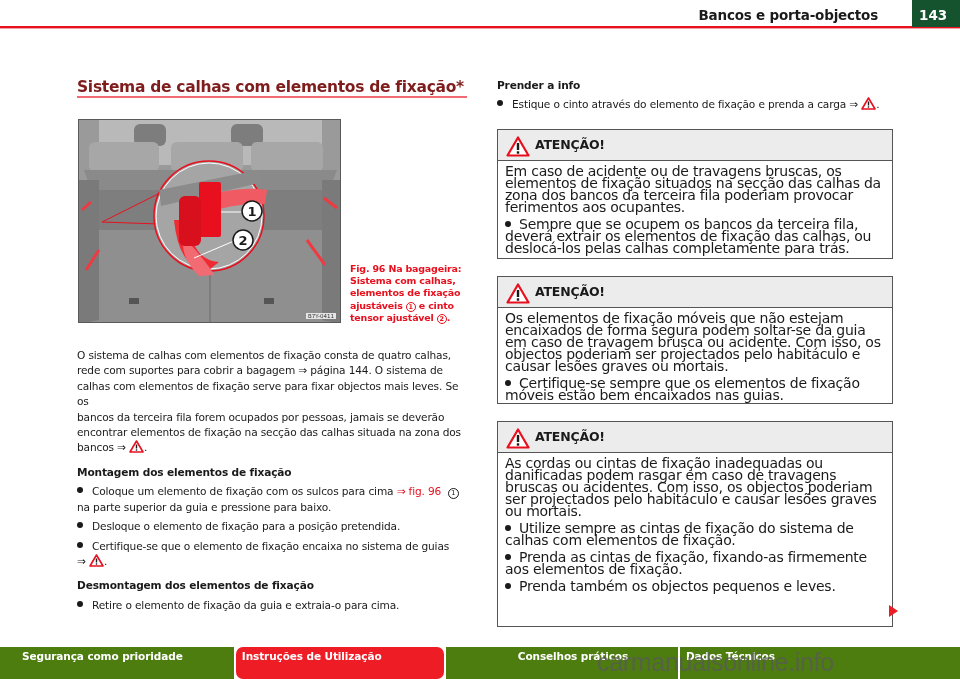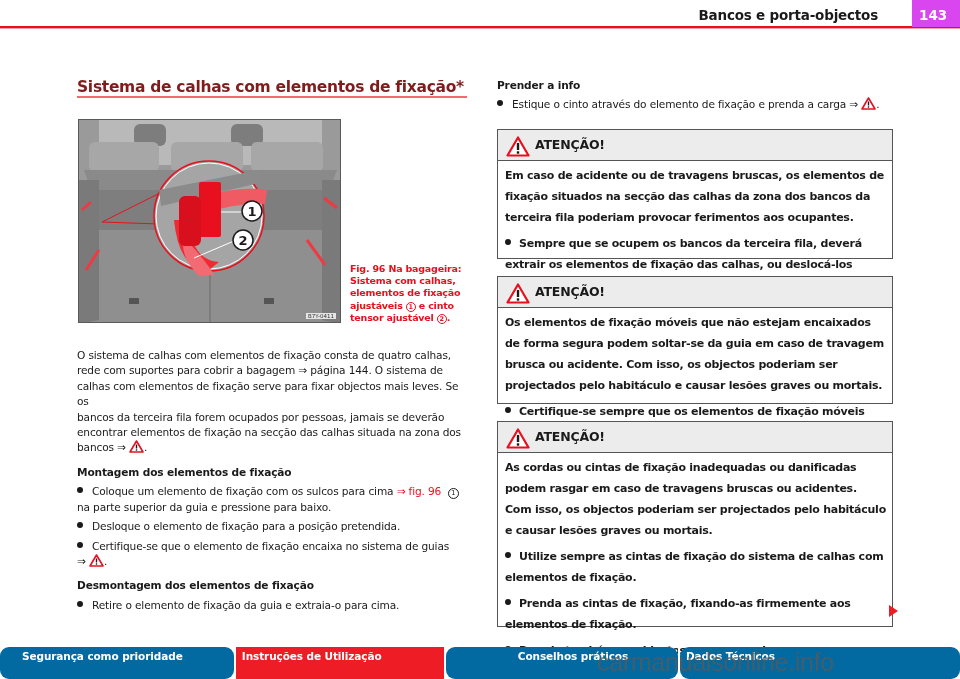--- a/index.html
+++ b/index.html
@@ -3,21 +3,21 @@
 <meta charset="utf-8">
 <style>
   * { box-sizing: border-box; margin: 0; padding: 0; }
   html, body { width: 960px; height: 679px; background: #ffffff; overflow: hidden; }
   body { position: relative; font-family: "DejaVu Sans", "Liberation Sans", sans-serif; color: #1a1a1a; }
 
   
   .header-line { position: absolute; left: 0; top: 26px; width: 960px; height: 2px; background: #e8101e; }
   .header-line2 { position: absolute; left: 0; top: 28px; width: 960px; height: 1px; background: #f4a0a6; }
   .header-title { position: absolute; right: 82px; top: 7px; font-size: 13.5px; font-weight: bold; color: #1a1a1a; letter-spacing: -0.2px; }
-  .page-num { position: absolute; left: 912px; top: 0; width: 48px; height: 27px; background: #d946ef; color: #fff; font-weight: bold; font-size: 13.5px; text-align: left; padding-left: 7px; padding-top: 7px; }
+  .page-num { position: absolute; left: 912px; top: 0; width: 48px; height: 27px; background: #14532d; color: #fff; font-weight: bold; font-size: 13.5px; text-align: left; padding-left: 7px; padding-top: 7px; }
 
   
   .section-title { position: absolute; left: 77px; top: 78px; font-size: 15.5px; font-weight: bold; color: #7f1d1d; letter-spacing: -0.3px; }
   .section-rule { position: absolute; left: 77px; top: 96px; width: 390px; height: 2px; background: #f26b73; }
 
   
   .figure { position: absolute; left: 78px; top: 119px; width: 263px; height: 204px; background: #8d8d8d; border: 1px solid #5a5a5a; overflow: hidden; }
   .fig-id { position: absolute; right: 4px; bottom: 3px; font-size: 5.5px; color: #333; background: #e5e5e5; padding: 0 2px; font-family: "DejaVu Sans", sans-serif; }
   .fig-caption { position: absolute; left: 350px; top: 263px; width: 125px; font-size: 9.5px; font-weight: bold; color: #e8101e; line-height: 12.2px; letter-spacing: -0.2px; }
   .circ { display: inline-block; width: 10px; height: 10px; border: 1px solid currentColor; border-radius: 50%; font-size: 6.5px; line-height: 8px; text-align: center; vertical-align: 0px; }
@@ -27,31 +27,31 @@
   .body-text { position: absolute; left: 77px; font-size: 10.6px; line-height: 15.4px; color: #1a1a1a; letter-spacing: -0.15px; }
   .para1 { top: 348px; width: 394px; }
   .subhead { font-weight: bold; font-size: 10.6px; }
   .bullet { display: inline-block; width: 6px; height: 6px; border-radius: 50%; background: #1a1a1a; margin-right: 9px; vertical-align: 2px; }
   .red-link { color: #e8101e; }
   .warn-inline { display: inline-block; width: 15px; height: 13px; vertical-align: -2px; }
   .warn-box { position: absolute; left: 497px; width: 396px; border: 1px solid #555; background: #fff; }
   .warn-head { height: 31px; background: #ececec; border-bottom: 1px solid #555; position: relative; }
   .warn-head svg { position: absolute; left: 8px; top: 6px; }
   .warn-head-label { position: absolute; left: 37px; top: 7px; font-size: 12.5px; font-weight: bold; color: #1a1a1a; letter-spacing: -0.2px; }
-  .warn-body { padding: 4px 6px 4px 7px; font-size: 11px; line-height: 21px; font-weight: bold; color: #1a1a1a; letter-spacing: -0.25px; }
+  .warn-body { padding: 4px 6px 4px 7px; font-size: 14px; line-height: 12px; font-weight: normal; color: #1a1a1a; letter-spacing: -0.25px; }
   .warn-body p { margin-bottom: 5px; }
   .warn-body p:last-child { margin-bottom: 0; }
   .warn-body .bullet { margin-right: 8px; }
 
   .next-arrow { position: absolute; left: 889px; top: 605px; width: 0; height: 0; border-top: 6px solid transparent; border-bottom: 6px solid transparent; border-left: 9px solid #ee1c25; }
 
   
   .footer { position: absolute; left: 0; top: 647px; width: 960px; height: 32px; display: flex; }
   .footer-tab { height: 32px; font-size: 10.5px; font-weight: bold; color: #fff; padding: 3px 0 0 22px; letter-spacing: -0.1px; }
-  .footer-tab.grey { background: #0369a1; border-radius: 9px; }
+  .footer-tab.grey { background: #4d7c0f; }
   .footer-tab.red { background: #ee1c25; padding-left: 6px; }
   .footer-sep { width: 2px; background: #fff; }
   .watermark { position: absolute; left: 597px; top: 648px; font-size: 25px; color: rgba(90,90,90,0.75); font-family: "Liberation Sans", sans-serif; letter-spacing: -0.3px; }
 </style>
 </head>
 <body>
 
 <div class="header-line"></div>
 <div class="header-line2"></div>
 <div class="header-title">Bancos e porta-objectos</div>
@@ -215,19 +215,19 @@
     <p><span class="bullet"></span><span>Prenda as cintas de fixação, fixando-as firmemente aos elementos de fixação.</span></p>
     <p><span class="bullet"></span><span>Prenda também os objectos pequenos e leves.</span></p>
   </div>
 </div>
 
 <div class="next-arrow"></div>
 
 <div class="footer">
   <div class="footer-tab grey" style="width:240px;">Segurança como prioridade</div>
   <div class="footer-sep"></div>
-  <div class="footer-tab red" style="width:214px;">Instruções de Utilização</div>
+  <div class="footer-tab red" style="width:214px;border-radius:7px;">Instruções de Utilização</div>
   <div class="footer-sep"></div>
   <div class="footer-tab grey" style="width:238px;text-align:center;">Conselhos práticos</div>
   <div class="footer-sep"></div>
   <div class="footer-tab grey" style="width:288px; padding-left:6px;">Dados Técnicos</div>
 </div>
 <div class="watermark">carmanualsonline.info</div>
 
 </body></html>

